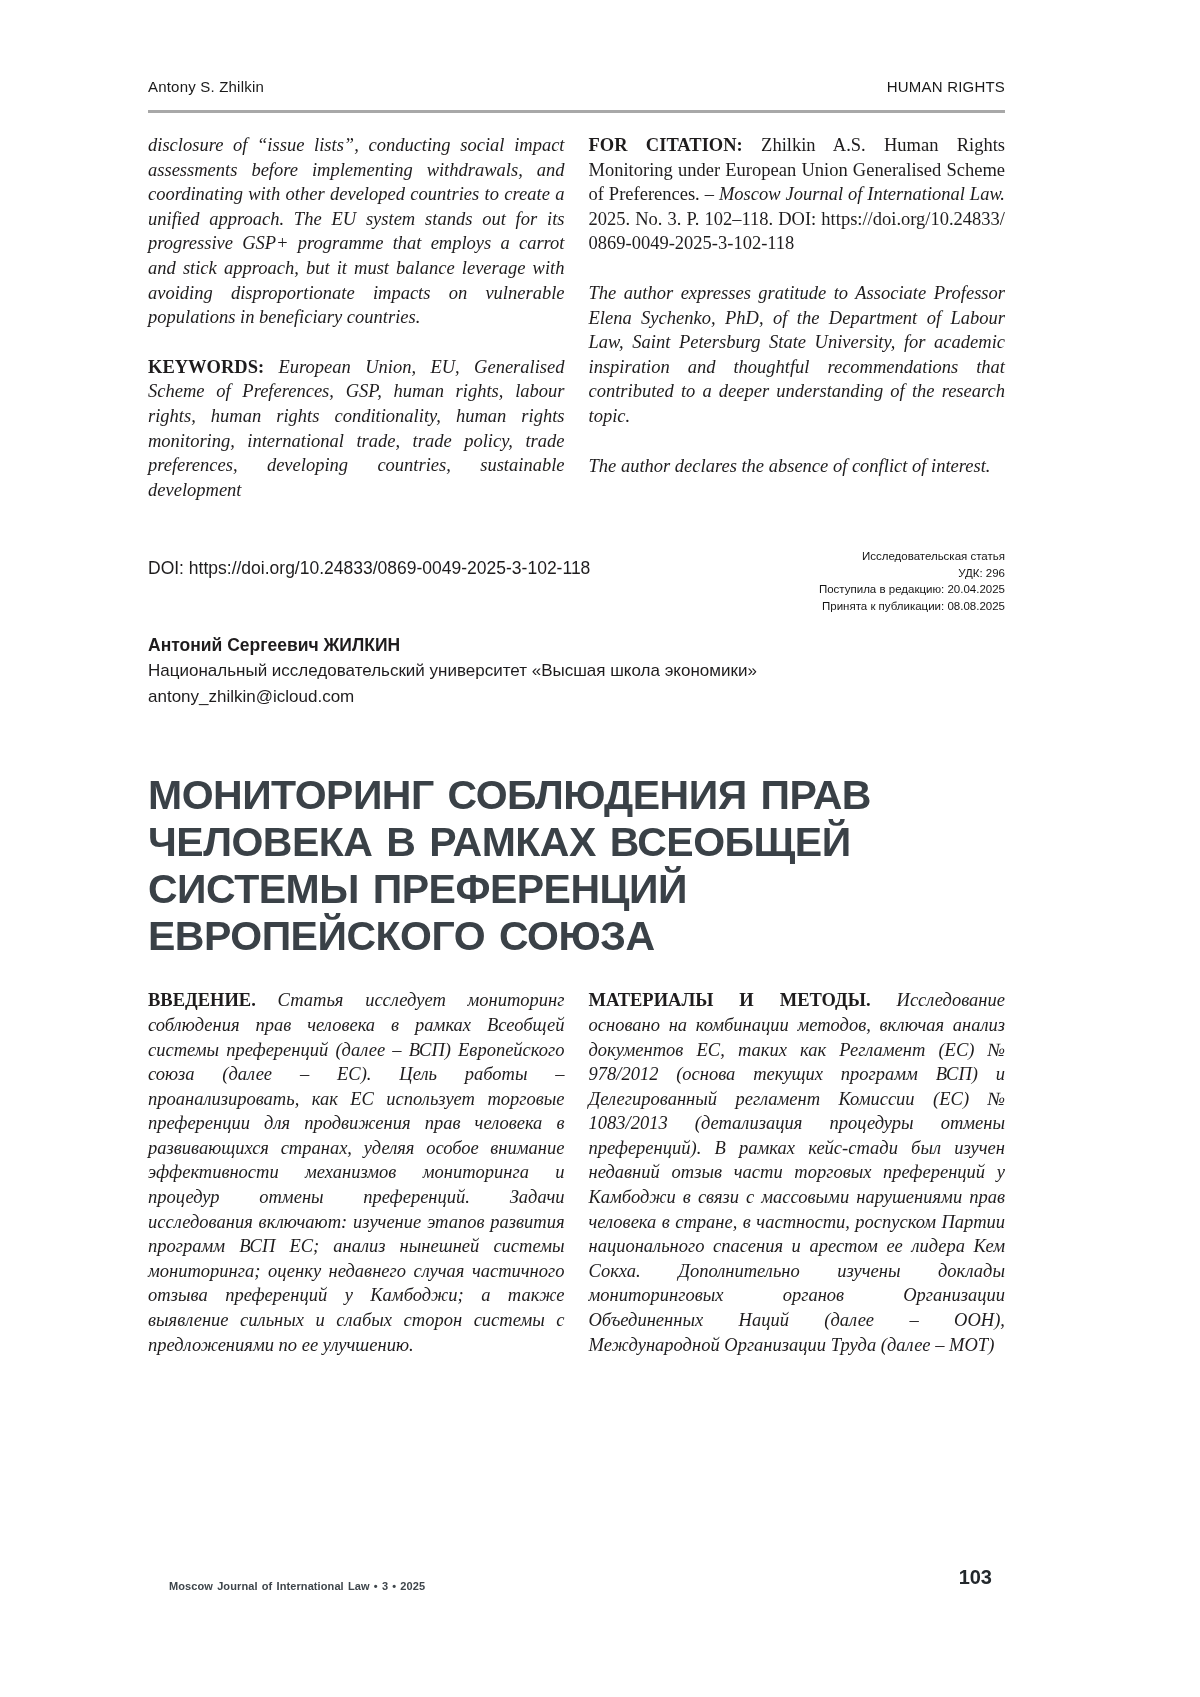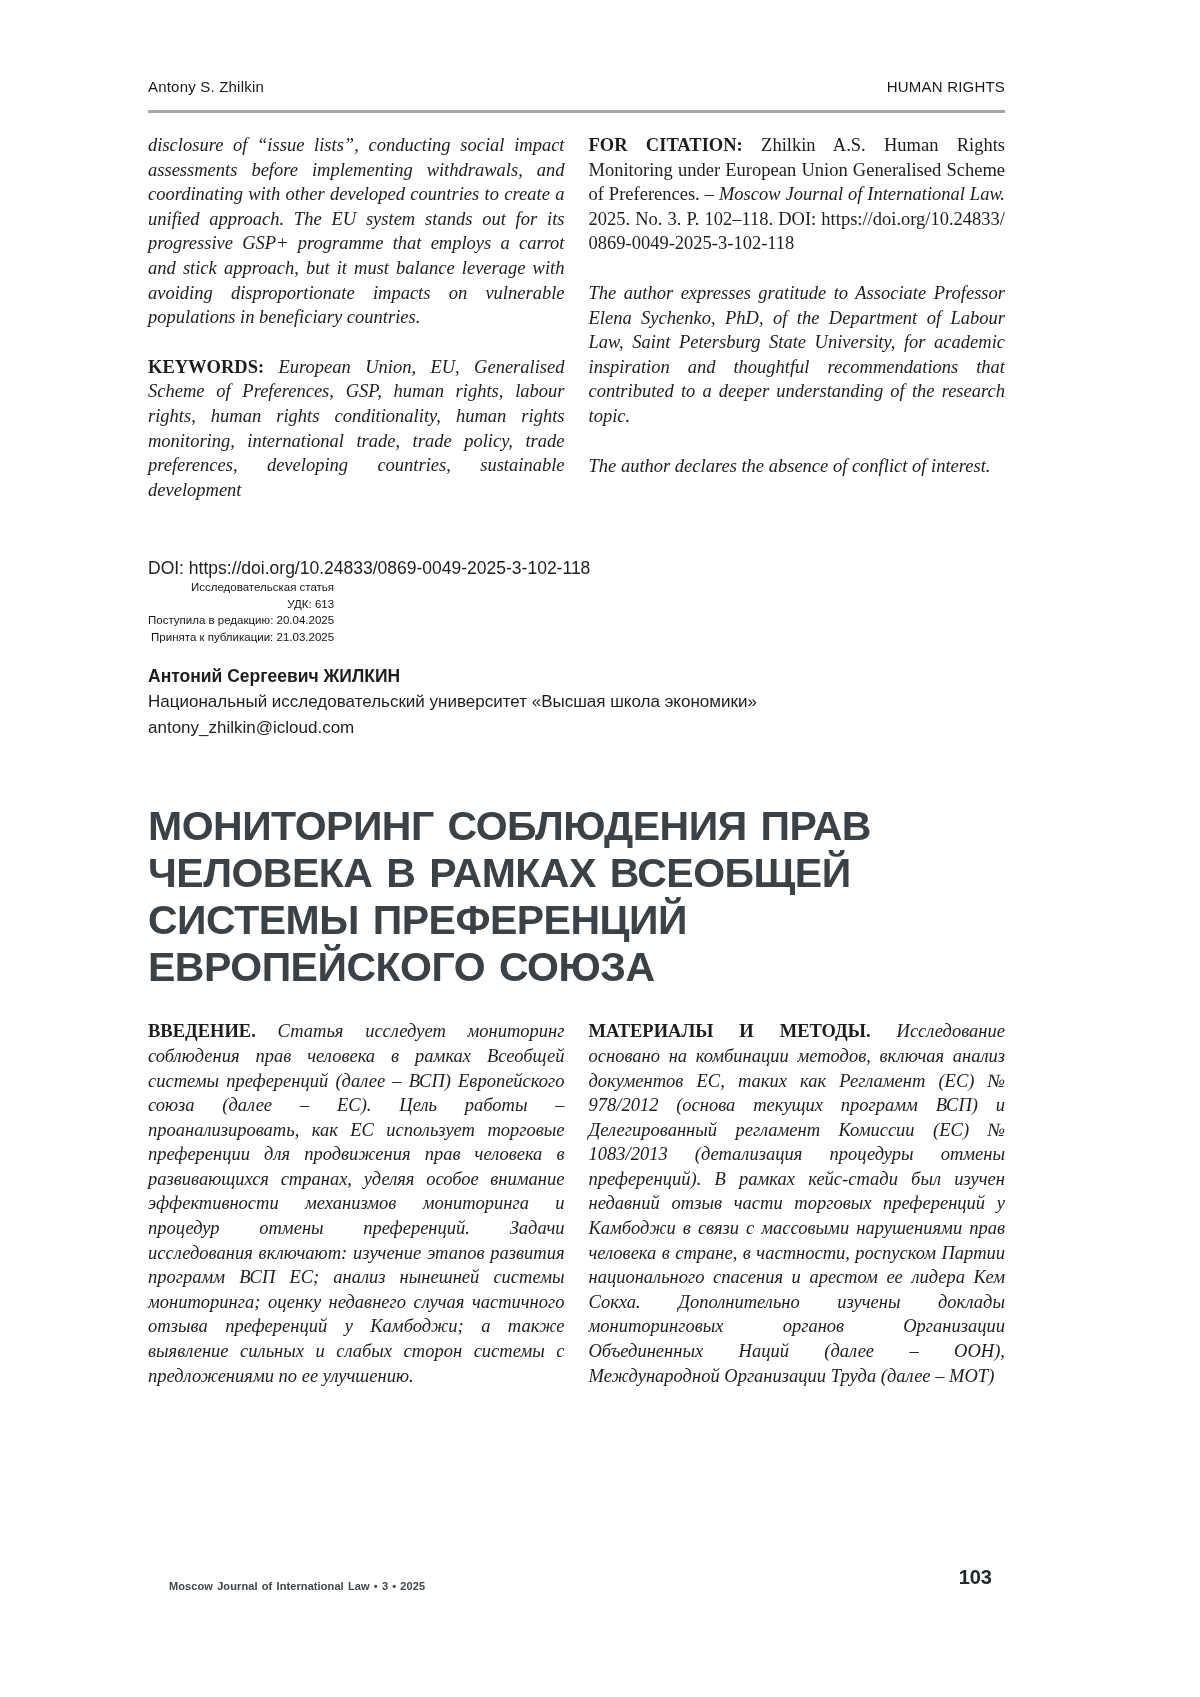--- a/index.html
+++ b/index.html
@@ -19,21 +19,21 @@
 
   .serif { font-family:"Liberation Serif", serif; font-size:18.5px;
            line-height:24.6px; text-align:justify; }
   .it { font-style:italic; }
   p { margin:0; }
   .sp { margin-top:25px; }
   .brk { word-break:break-all; }
   b.lbl { font-style:normal; font-weight:bold;margin-top:30px; }
 
   .doi-row { display:flex; justify-content:space-between; align-items:flex-start;
-             margin-top:46px;flex-direction:column; }
+             margin-top:46px; }
   .doi { font-size:17.5px; padding-top:10px; }
   .meta { text-align:right; font-size:11.5px; line-height:16.5px; color:#141414; }
 
   .author-block { margin-top:18px; font-size:17px; line-height:26px; }
   .author-name { font-weight:bold; font-size:17.5px; }
 
   .title { margin-top:62px; font-weight:bold; font-size:41px; line-height:47px;
            color:#3a4147; letter-spacing:-0.5px; word-spacing:3px; }
 
   .body-cols { margin-top:28px; }
@@ -74,23 +74,23 @@
         </p>
         <p class="serif it sp">The author expresses gratitude to Associate Professor Elena Sychenko, PhD, of the Department of Labour Law, Saint Petersburg State University, for academic inspiration and thoughtful recommendations that contributed to a deeper understanding of the research topic.</p>
         <p class="serif it sp">The author declares the absence of conflict of interest.</p>
       </div>
     </div>
 
     <div class="doi-row">
       <div class="doi">DOI: https://doi.org/10.24833/0869-0049-2025-3-102-118</div>
       <div class="meta">
         <div>Исследовательская статья</div>
-        <div>УДК: 613</div>
+        <div>УДК: 296</div>
         <div>Поступила в редакцию: 20.04.2025</div>
-        <div>Принята к публикации: 21.03.2025</div>
+        <div>Принята к публикации: 08.08.2025</div>
       </div>
     </div>
 
     <div class="author-block">
       <div class="author-name">Антоний Сергеевич ЖИЛКИН</div>
       <div>Национальный исследовательский университет «Высшая школа экономики»</div>
       <div>antony_zhilkin@icloud.com</div>
     </div>
 
     <div class="title">

